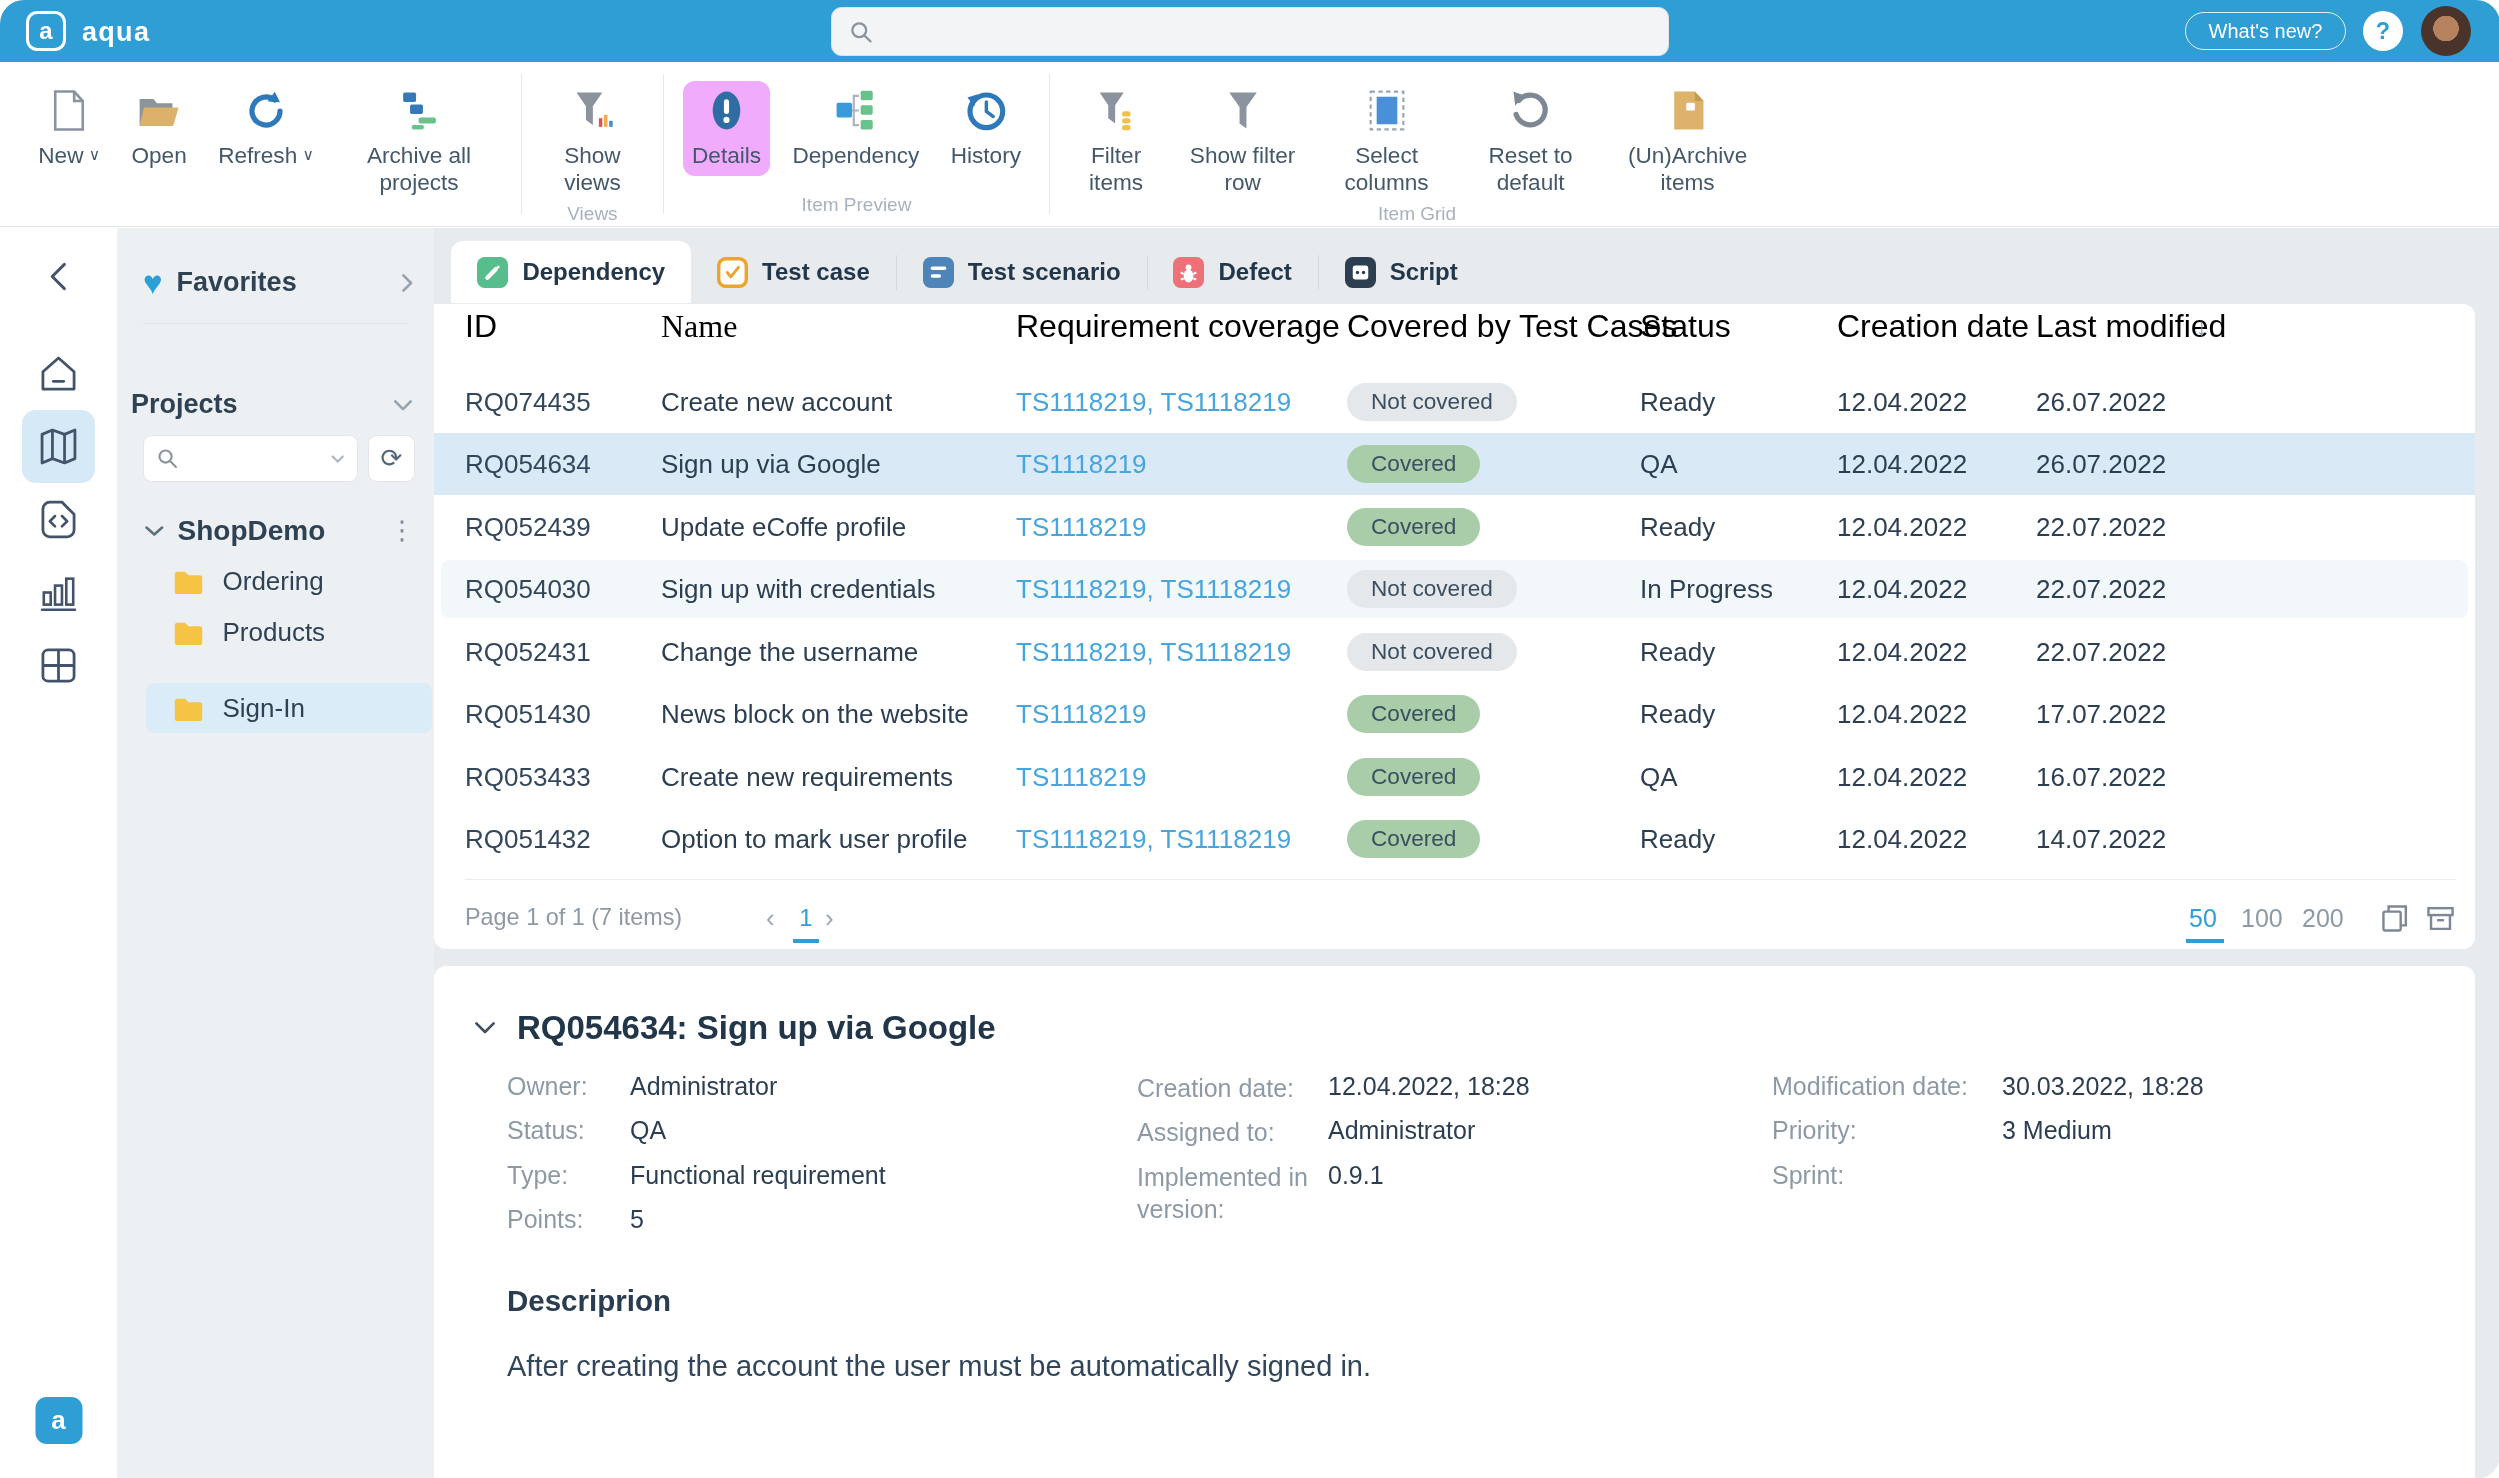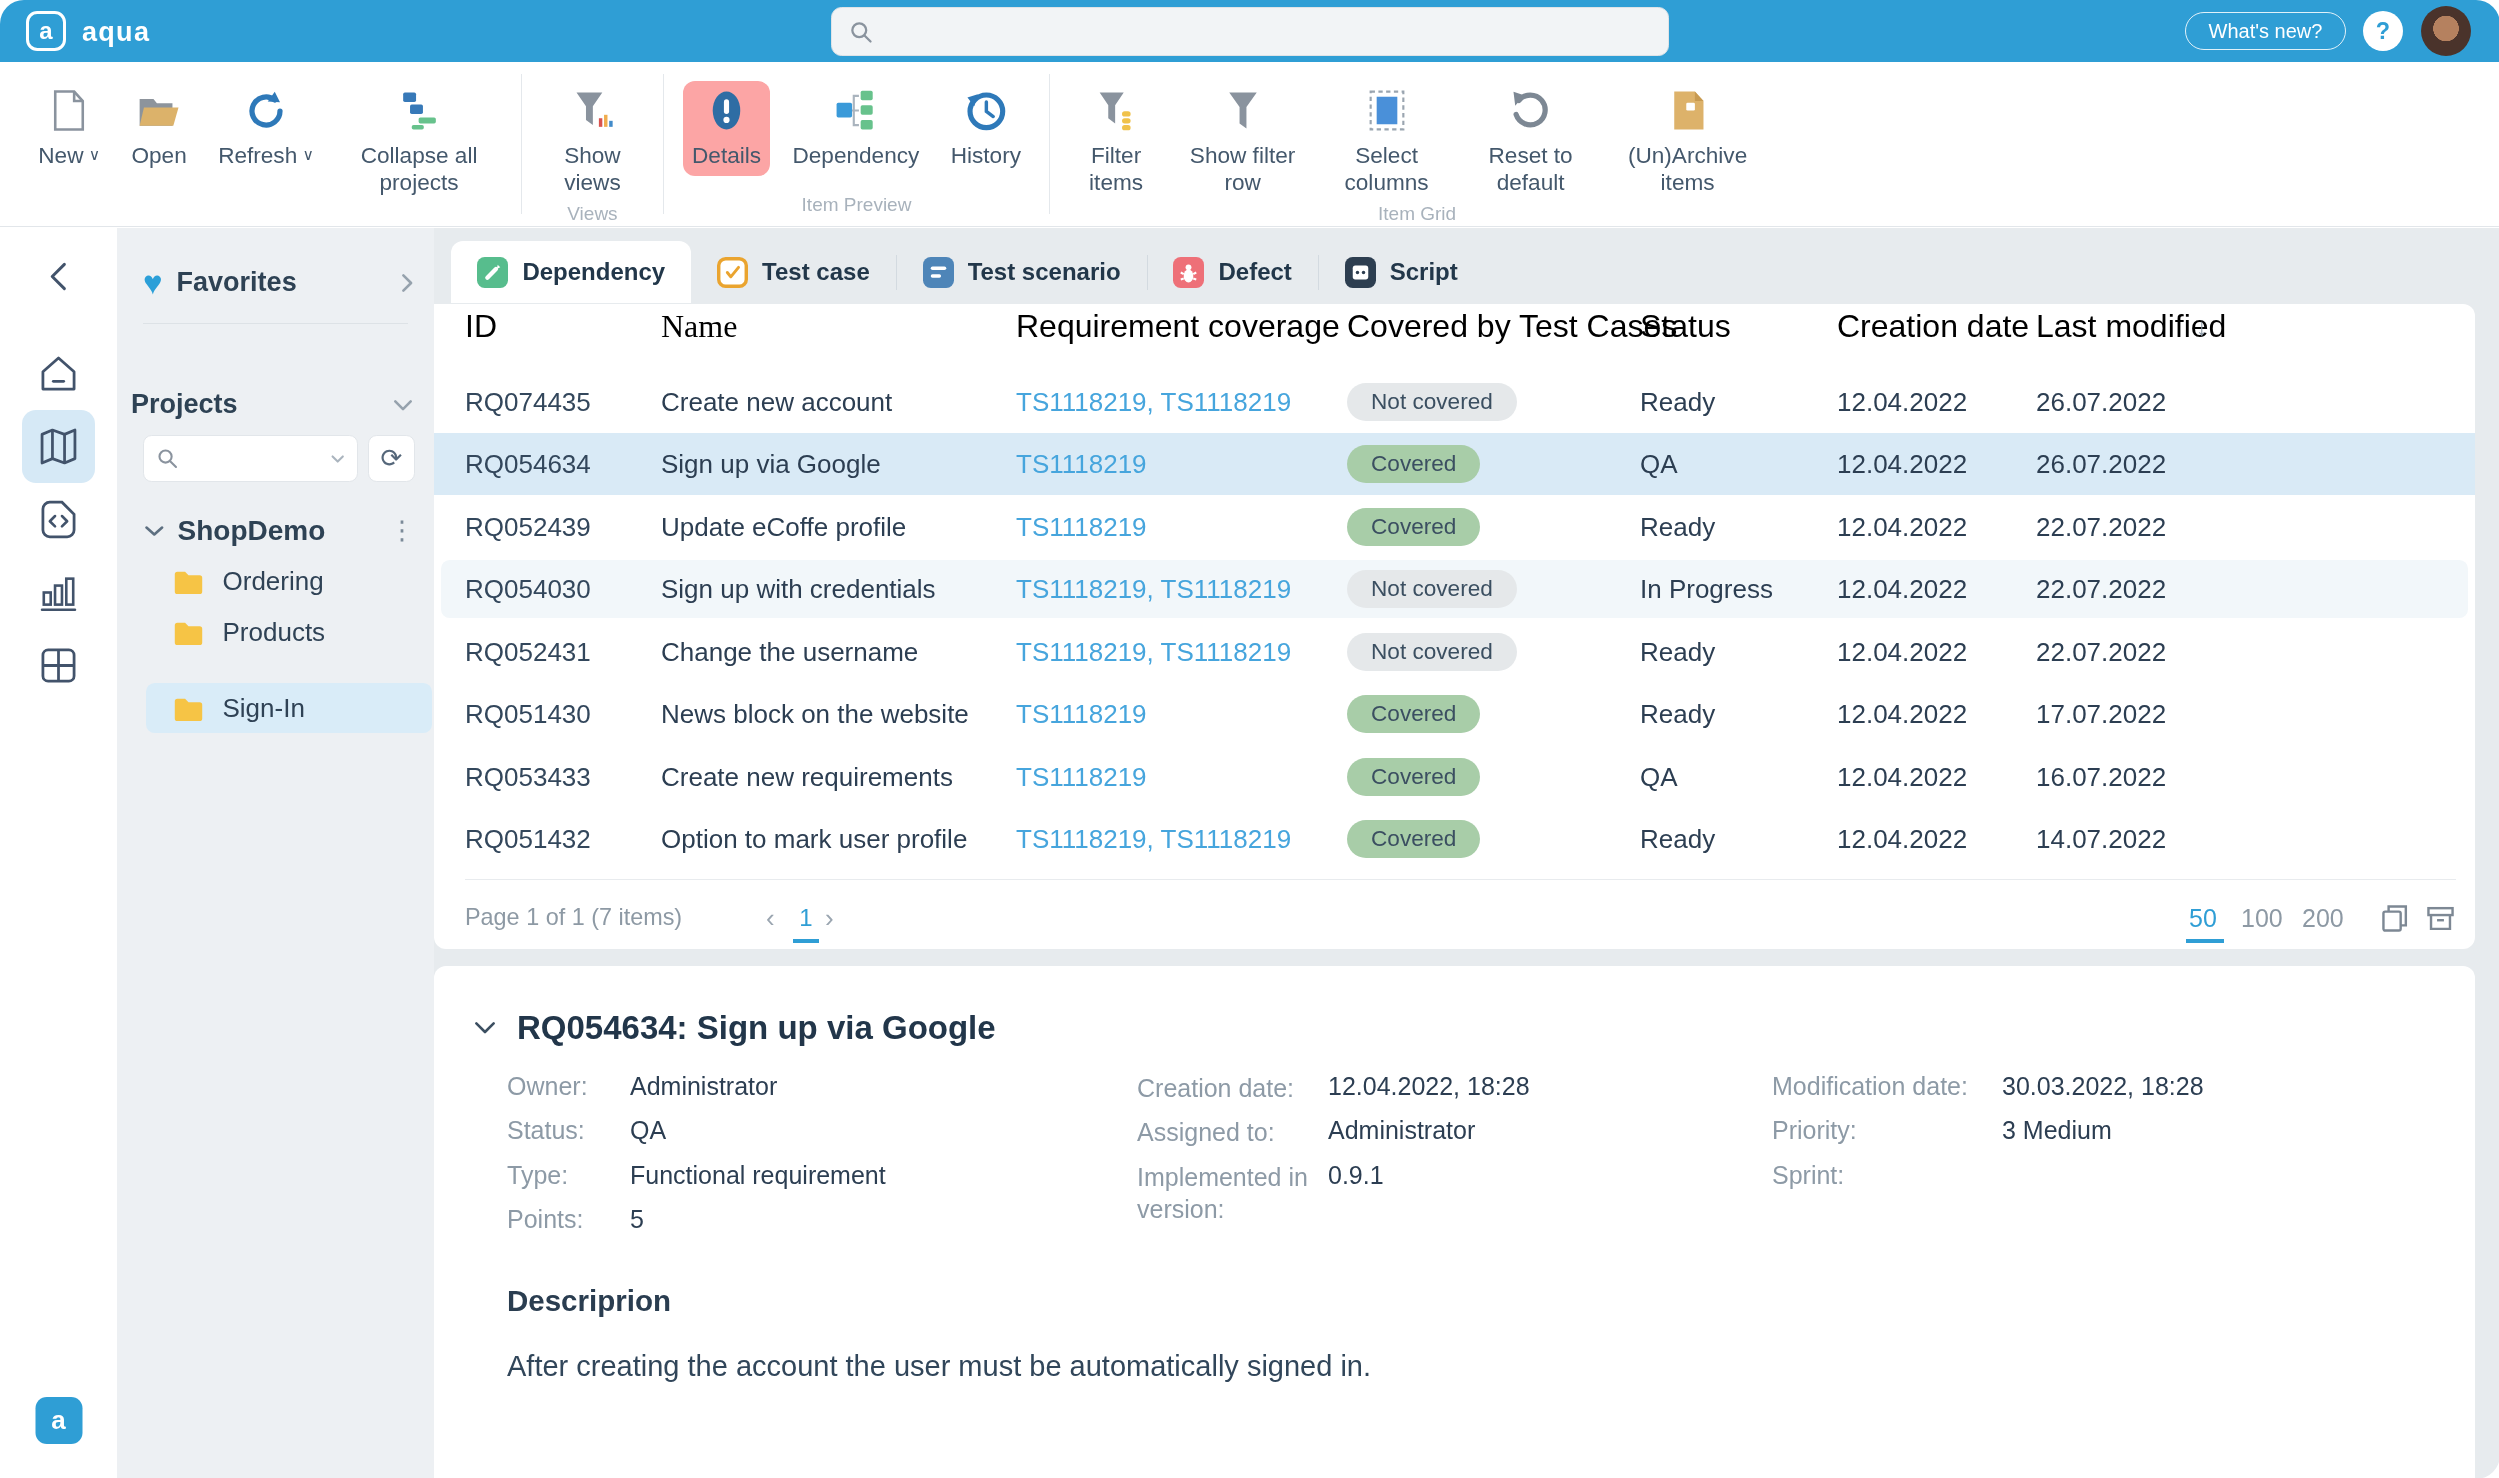--- a/index.html
+++ b/index.html
@@ -25,21 +25,21 @@
   
   .ribbon { position:absolute; left:0; top:62px; width:2500px; height:165px; background:#fff;
             border-bottom:0.9px solid #e2e6ea; display:flex; align-items:stretch; padding-left:22.6px; }
   .rgroup { display:flex; flex-direction:column; }
   .rgroup-buttons { display:flex; align-items:flex-start; padding-top:19px; }
   .rgroup-label { margin-top:auto; text-align:center; color:#a8b2bc; font-size:19px; padding-bottom:10.4px; }
   .rdivider { width:0.9px; background:#e4e8ec; margin:12px 12px; }
   .rbtn { display:flex; flex-direction:column; align-items:center; gap:8.7px; margin:0 7px; padding:7px 8.7px; border-radius:12px; }
   .rbtn .ric { height:45px; display:flex; align-items:center; justify-content:center; }
   .rbtn .rlabel { color:#44586c; font-size:22.6px; line-height:27px; text-align:center; }
-  .rbtn.active { background:#fca5a5; }
+  .rbtn.active { background:#f0abfc; }
   .caret { font-size:15.6px; color:#44586c; margin-left:5.2px; }
   .lbl-row { display:flex; align-items:center; }
 
   
   .rail { position:absolute; left:0; top:228px; width:117px; bottom:0; background:#fff; }
   .rail-item { width:73px; height:73px; margin:0 auto; display:flex; align-items:center; justify-content:center; border-radius:14px; }
   .rail-item.sel { background:#d6e9f6; }
   .rail-collapse { margin-top:17.4px; height:62px; }
   .rail-gap { height:29.5px; }
   .rail-logo { position:absolute; bottom:35px; left:50%; transform:translateX(-50%); width:47px; height:47px;
@@ -183,21 +183,21 @@
         </div>
         <div class="rbtn" style="width:165px">
           <span class="ric">
             <svg width="43" height="43" viewBox="0 0 50 50">
                 <rect x="6" y="4" width="15" height="11" rx="2" fill="#3779b8"></rect>
                 <rect x="14" y="18" width="15" height="11" rx="2" fill="#3779b8"></rect>
                 <rect x="24" y="33" width="20" height="7" rx="2" fill="#67c28c"></rect>
                 <rect x="16" y="42" width="14" height="5" rx="2" fill="#67c28c"></rect>
               </svg>
           </span>
-          <span class="rlabel">Collapse all projects</span>
+          <span class="rlabel">Archive all projects</span>
         </div>
       </div>
     </div>
 
     <div class="rdivider"></div>
 
     <div class="rgroup">
       <div class="rgroup-buttons">
         <div class="rbtn" style="width:104px">
           <span class="ric">

